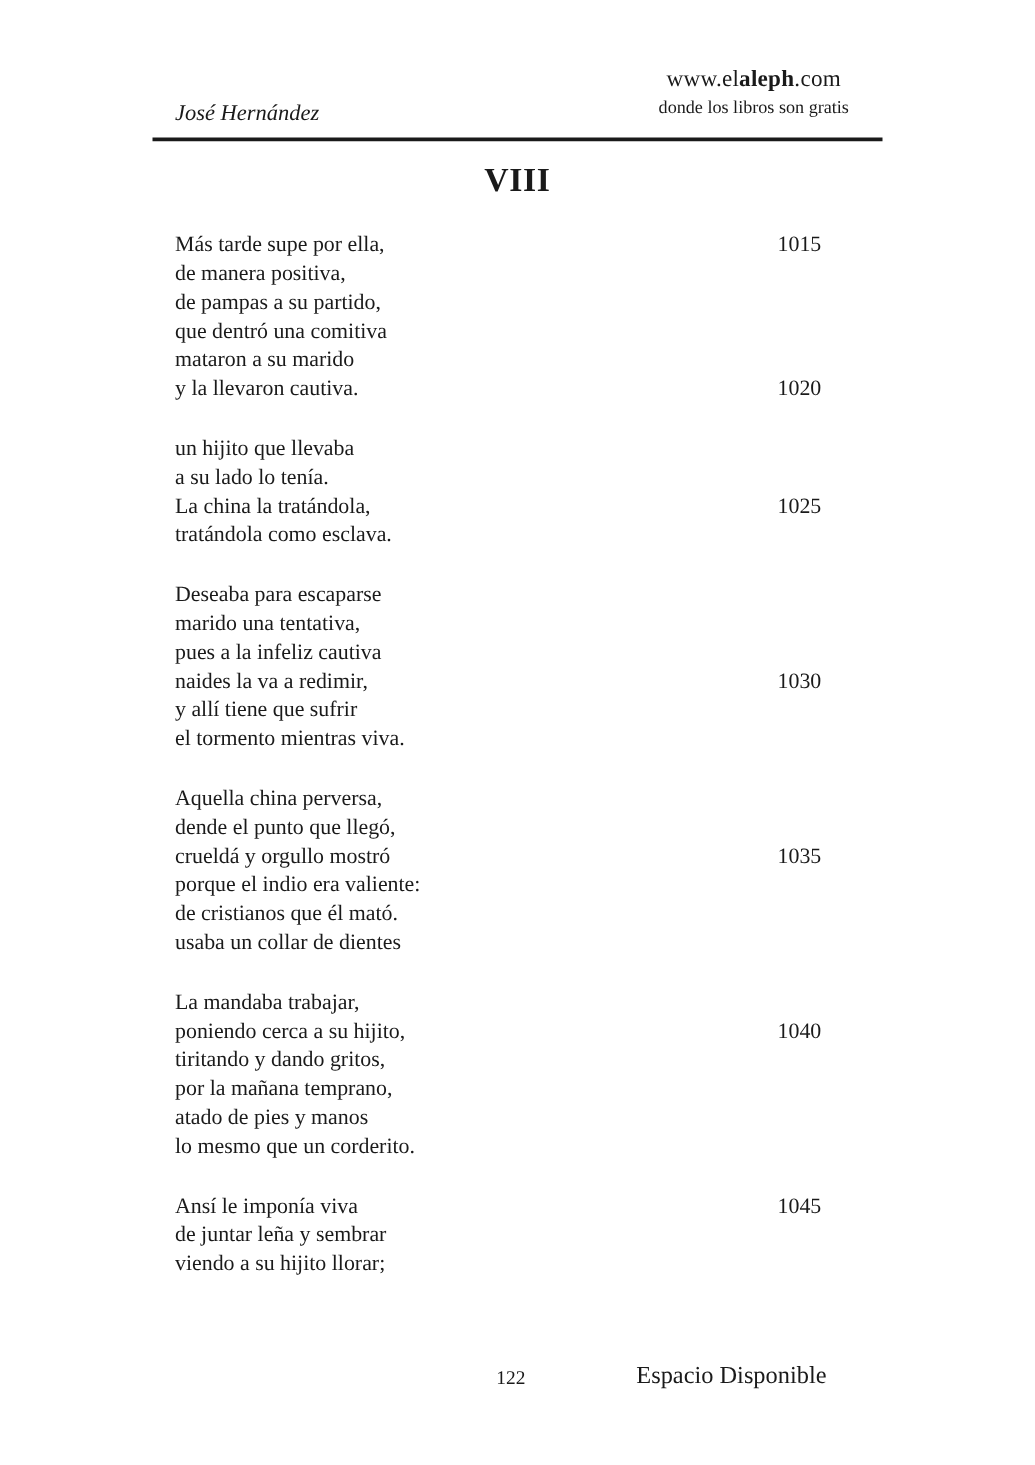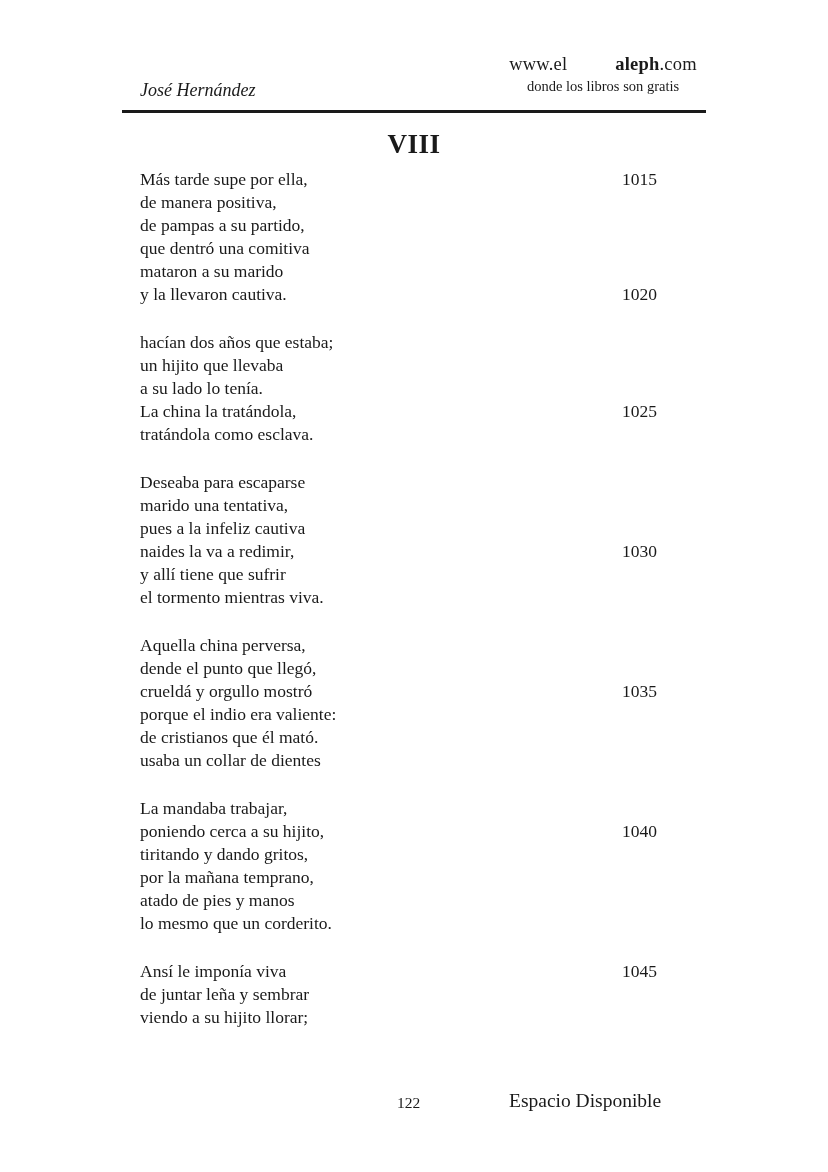--- a/index.html
+++ b/index.html
@@ -29,21 +29,21 @@
     left: 480px;
     width: 246px;
     top: 54px;
     text-align: center;
   }
   .site-line {
     font-size: 18.5px;
     letter-spacing: 0.2px;
     white-space: nowrap;
   }
-  .site-line .bold { font-weight: bold; padding-left: 48px; }
+  .site-line .bold { font-weight: bold; }
   .tagline {
     font-size: 14.5px;
     margin-top: 3px;
     white-space: nowrap;
   }
   .header-rule {
     position: absolute;
     left: 122px;
     top: 110px;
     width: 584px;
@@ -56,21 +56,21 @@
     top: 129px;
     width: 584px;
     text-align: center;
     font-size: 27px;
     font-weight: bold;
     letter-spacing: 0.5px;
   }
   .poem {
     position: absolute;
     left: 140px;
-    top: 168px;
+    top: 184px;
     width: 517px;
   }
   .stanza {
     margin-bottom: 25px;
   }
   .line {
     display: flex;
     justify-content: space-between;
     align-items: baseline;
     height: 23px;
@@ -135,24 +135,20 @@
           <span class="line-text">mataron a su marido</span>
           <span class="line-number"></span>
         </div>
         <div class="line">
           <span class="line-text">y la llevaron cautiva.</span>
           <span class="line-number">1020</span>
         </div>
       </div>
       <div class="stanza">
         <div class="line">
-          <span class="line-text">hacían dos años que estaba;</span>
-          <span class="line-number"></span>
-        </div>
-        <div class="line">
           <span class="line-text">un hijito que llevaba</span>
           <span class="line-number"></span>
         </div>
         <div class="line">
           <span class="line-text">a su lado lo tenía.</span>
           <span class="line-number"></span>
         </div>
         <div class="line">
           <span class="line-text">La china la tratándola,</span>
           <span class="line-number">1025</span>

